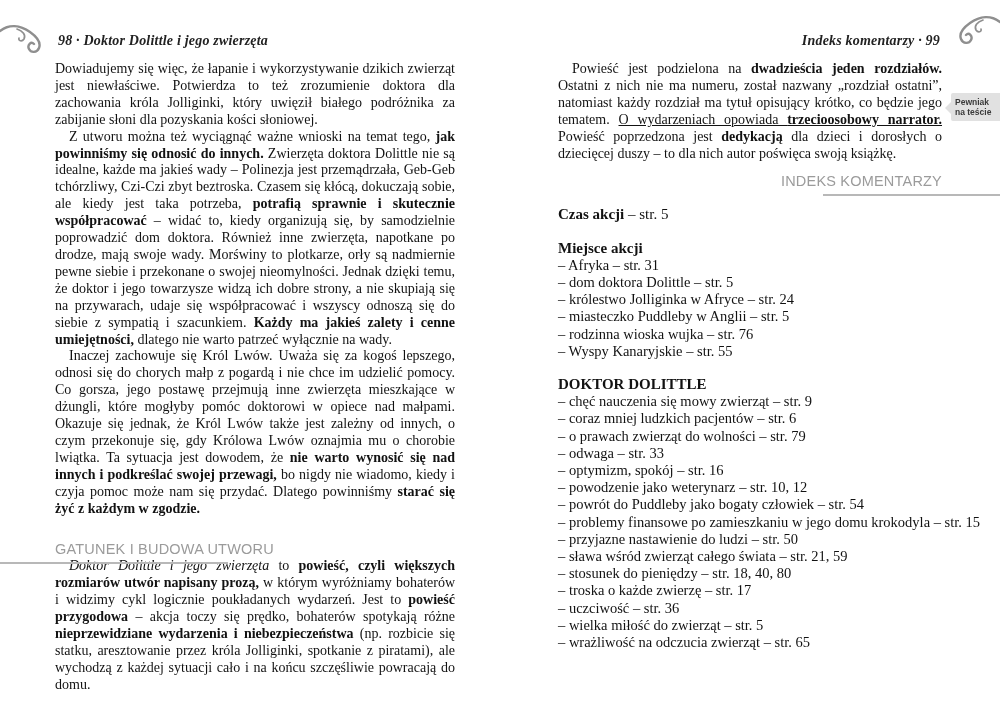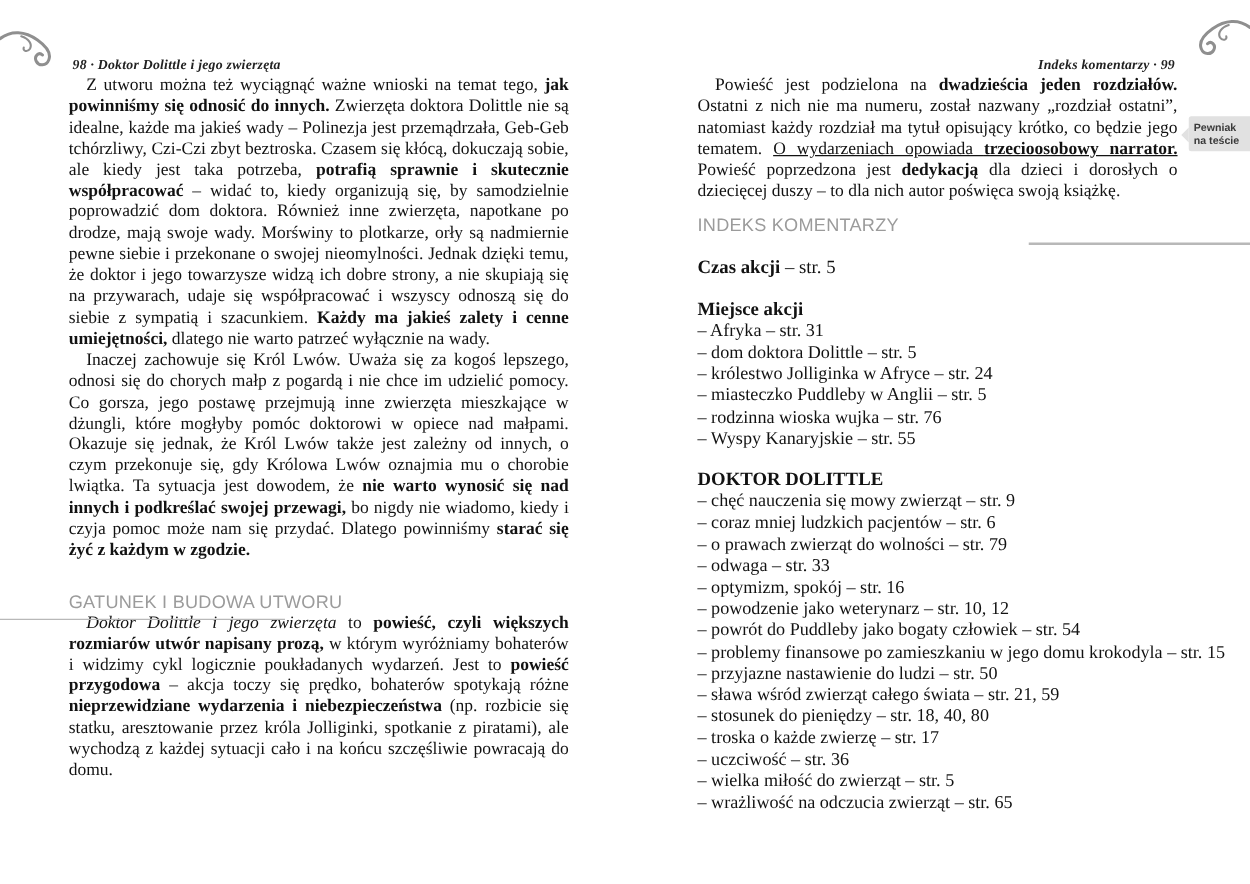--- a/index.html
+++ b/index.html
@@ -5,22 +5,22 @@
   html,body{margin:0;padding:0;}
   body{
     width:1000px;height:707px;background:#ffffff;
     font-family:"Liberation Serif", serif;color:#121212;
     -webkit-font-smoothing:antialiased;
   }
   .spread{position:relative;width:1000px;height:707px;overflow:hidden;background:#ffffff;}
 
   
   .running-head{
-    position:absolute;top:46px;
-    font-size:11px;font-weight:bold;font-style:italic;color:#222;
+    position:absolute;top:33px;
+    font-size:14px;font-weight:bold;font-style:italic;color:#222;
     letter-spacing:.2px;white-space:nowrap;
   }
   .running-head.left{left:58px;}
   .running-head.right{right:60px;margin-left:48px;}
 
   .flourish{position:absolute;color:#8f8f8f;}
   .flourish.tl{left:0;top:22px;}
   .flourish.tr{right:0;top:13px;}
 
   
@@ -37,21 +37,21 @@
   .section-head{
     position:relative;
     font-family:"Liberation Sans", sans-serif;
     font-size:14.5px;color:#9b9b9b;letter-spacing:.2px;
     text-align:left;white-space:nowrap;
   }
   .section-head.left-pg{margin-top:24px;}
   .section-head.left-pg::after{
     content:"";position:absolute;left:-55px;top:21px;width:228px;height:1.6px;background:#b8b8b8;
   }
-  .section-head.right-pg{margin-top:11px;text-align:left;}
+  .section-head.right-pg{margin-top:11px;text-align:right;}
   .section-head.right-pg::after{
     content:"";position:absolute;left:265px;top:21px;width:177px;height:1.6px;background:#b8b8b8;
   }
   .after-head{margin-top:16px;}
 
   
   .index{text-align:left;}
   .index-group{margin-top:16px;}
   .index-group-head{font-size:15px;line-height:17.2px;}
   .index-item{font-size:14.5px;line-height:17.2px;white-space:nowrap;}
@@ -82,20 +82,21 @@
     <g transform="translate(46,0) scale(-1,1)">
       <path d="M0,9 C9,2 20,3 30,10 C37,15 41,21 39,26 C37,31 31,31 29,27 C27,23 31,19 34,22" stroke="#8f8f8f" stroke-width="2.4" stroke-linecap="round"></path>
       <path d="M17,7 C23,9 26,13 24,17 C22,20 18,19 19,16" stroke="#8f8f8f" stroke-width="1.7" stroke-linecap="round"></path>
     </g>
   </svg>
 
   <div class="running-head left">98 · Doktor Dolittle i jego zwierzęta</div>
   <div class="running-head right">Indeks komentarzy · 99</div>
 
   <div class="col col-left">
+    <p><span>Dowiadujemy się więc, że łapanie i wykorzystywanie dzikich zwierząt jest niewłaściwe. Potwierdza to też zrozumienie doktora dla zachowania króla Jolliginki, który uwięził białego podróżnika za zabijanie słoni dla pozyskania kości słoniowej.</span></p>
     <p class="indent"><span>Z utworu można też wyciągnąć ważne wnioski na temat tego, </span><span class="b">jak powinniśmy się odnosić do innych.</span><span> Zwierzęta doktora Dolittle nie są idealne, każde ma jakieś wady – Polinezja jest przemądrzała, Geb-Geb tchórzliwy, Czi-Czi zbyt beztroska. Czasem się kłócą, dokuczają sobie, ale kiedy jest taka potrzeba, </span><span class="b">potrafią sprawnie i skutecznie współpracować</span><span> – widać to, kiedy organizują się, by samodzielnie poprowadzić dom doktora. Również inne zwierzęta, napotkane po drodze, mają swoje wady. Morświny to plotkarze, orły są nadmiernie pewne siebie i przekonane o swojej nieomylności. Jednak dzięki temu, że doktor i jego towarzysze widzą ich dobre strony, a nie skupiają się na przywarach, udaje się współpracować i wszyscy odnoszą się do siebie z sympatią i szacunkiem. </span><span class="b">Każdy ma jakieś zalety i cenne umiejętności,</span><span> dlatego nie warto patrzeć wyłącznie na wady.</span></p>
     <p class="indent"><span>Inaczej zachowuje się Król Lwów. Uważa się za kogoś lepszego, odnosi się do chorych małp z pogardą i nie chce im udzielić pomocy. Co gorsza, jego postawę przejmują inne zwierzęta mieszkające w dżungli, które mogłyby pomóc doktorowi w opiece nad małpami. Okazuje się jednak, że Król Lwów także jest zależny od innych, o czym przekonuje się, gdy Królowa Lwów oznajmia mu o chorobie lwiątka. Ta sytuacja jest dowodem, że </span><span class="b">nie warto wynosić się nad innych i podkreślać swojej przewagi,</span><span> bo nigdy nie wiadomo, kiedy i czyja pomoc może nam się przydać. Dlatego powinniśmy </span><span class="b">starać się żyć z każdym w zgodzie.</span></p>
 
     <div class="section-head left-pg">GATUNEK I BUDOWA UTWORU</div>
 
     <p class="indent after-head"><span class="i">Doktor Dolittle i jego zwierzęta</span><span> to </span><span class="b">powieść, czyli większych rozmiarów utwór napisany prozą,</span><span> w którym wyróżniamy bohaterów i widzimy cykl logicznie poukładanych wydarzeń. Jest to </span><span class="b">powieść przygodowa</span><span> – akcja toczy się prędko, bohaterów spotykają różne </span><span class="b">nieprzewidziane wydarzenia i niebezpieczeństwa</span><span> (np. rozbicie się statku, aresztowanie przez króla Jolliginki, spotkanie z piratami), ale wychodzą z każdej sytuacji cało i na końcu szczęśliwie powracają do domu.</span></p>
   </div>
 
   <div class="col col-right">
     <p class="indent"><span>Powieść jest podzielona na </span><span class="b">dwadzieścia jeden rozdziałów.</span><span> Ostatni z nich nie ma numeru, został nazwany „rozdział ostatni”, natomiast każdy rozdział ma tytuł opisujący krótko, co będzie jego tematem. </span><span class="u">O wydarzeniach opowiada </span><span class="b u">trzecioosobowy narrator.</span><span> Powieść poprzedzona jest </span><span class="b">dedykacją</span><span> dla dzieci i dorosłych o dziecięcej duszy – to dla nich autor poświęca swoją książkę.</span></p>

